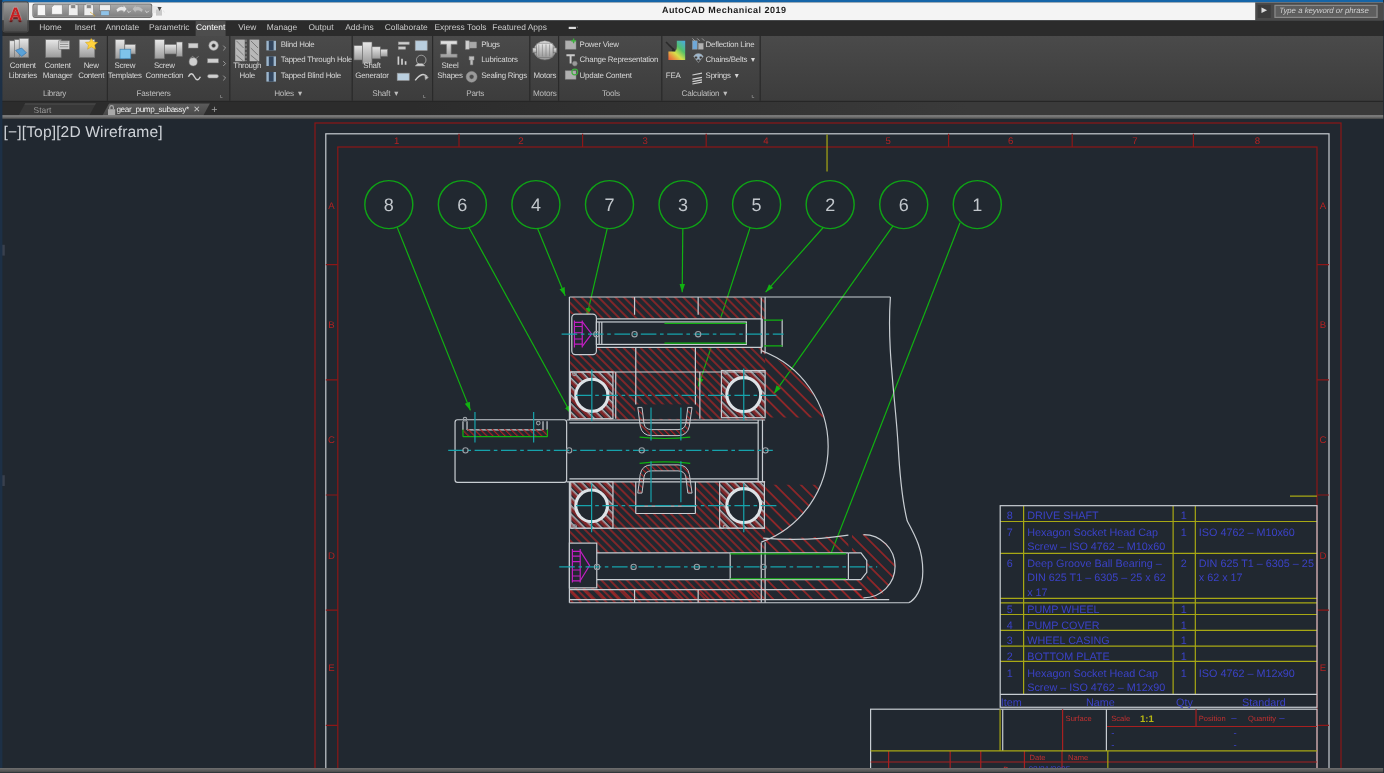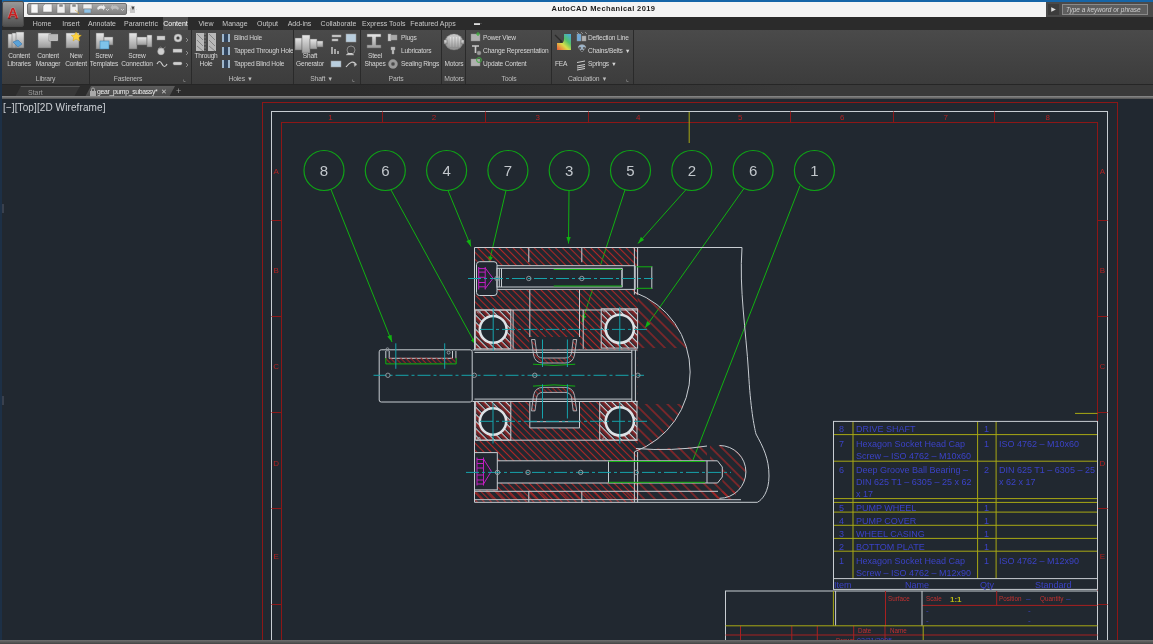--- a/index.html
+++ b/index.html
@@ -23,21 +23,21 @@
 .panel{position:absolute;top:0;height:54px}
 .blab{position:absolute;top:22px;width:42px;font-size:6.6px;color:#d6d6d6;text-align:center;line-height:8.2px;letter-spacing:-.2px}
 .rrow{position:absolute;height:10px;font-size:6.6px;color:#d6d6d6;line-height:10px;letter-spacing:-.2px;white-space:nowrap}
 #ribbonline{left:0;top:84px;width:1153px;height:1px;background:#262626}
 #filetabs{left:0;top:85px;width:1153px;height:14px;background:linear-gradient(90deg,#2c2c2c 30%,#3a3a3a 70%)}
 #ftstrip{left:0;top:96px;width:1153px;height:3px;background:linear-gradient(#8d8d8d,#4f4f4f)}
 .ftab{position:absolute;top:1px;height:11px;font-size:8px;line-height:11px}
 #statusstrip{left:0;top:640px;width:1153px;height:4px;background:linear-gradient(#6f6f6f,#454545)}
 #leftedge{left:0;top:0;width:2px;height:640px;background:#1d3046}
 #canvas{left:0;top:99px;opacity:.999}
-#vptext{left:3px;top:102px;font-size:10px;color:#cfd3d8;letter-spacing:.1px}
+#vptext{left:3px;top:102px;font-size:13px;color:#cfd3d8;letter-spacing:.1px}
 </style></head>
 <body>
 <div id="app">
 <div id="topline" class="ab"></div>
 <div id="titlebar" class="ab"></div>
 <div id="qat" class="ab"></div>
 <svg class="ab" style="left:27px;top:2px" width="110" height="13">
 <g stroke="#e9e9e9" fill="#e3e3e3" stroke-width=".5">
 <rect x="4" y="2" width="7" height="9" fill="#f6f6f6" stroke="#777"></rect>
 <path d="M16 10 v-6 l2 -2 h7 v8 z" fill="#f6f6f6" stroke="#777"></path>

